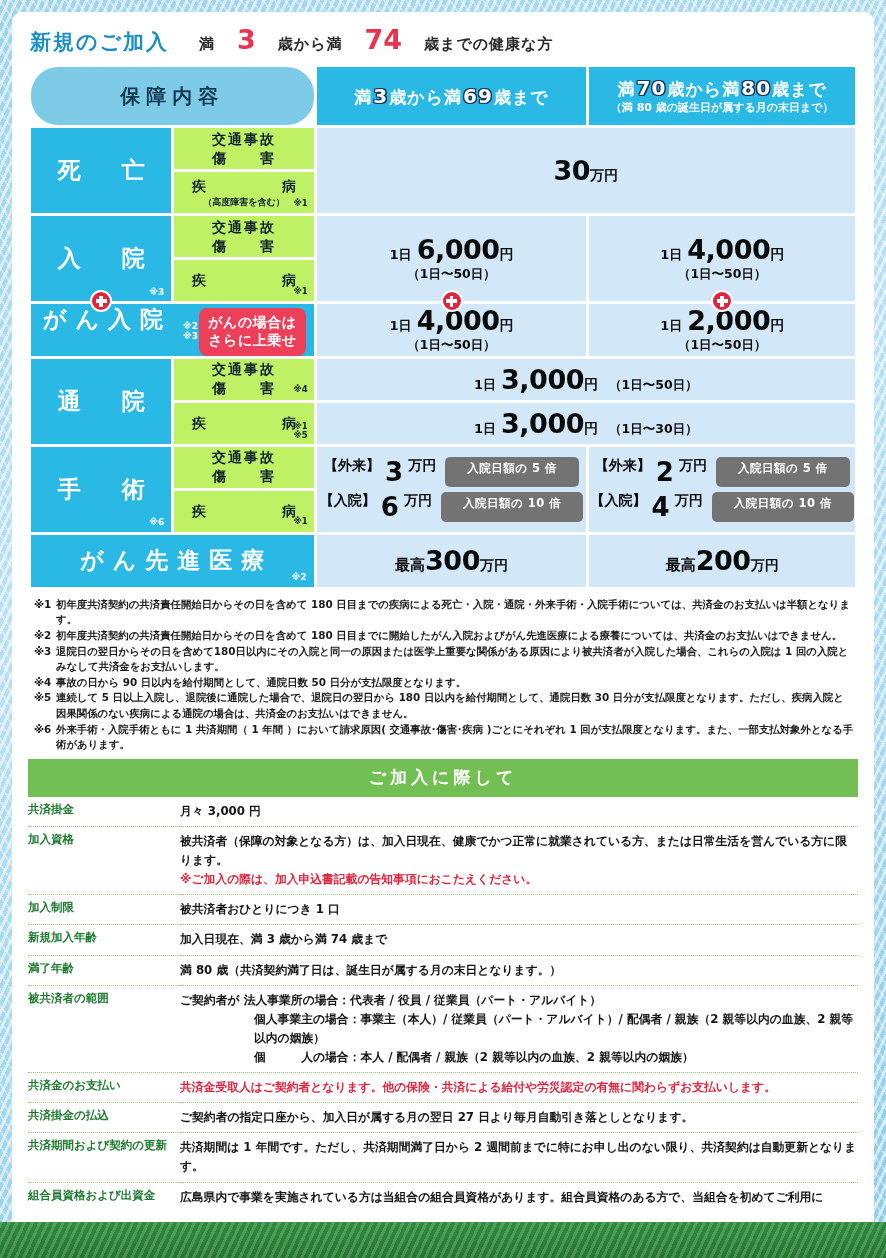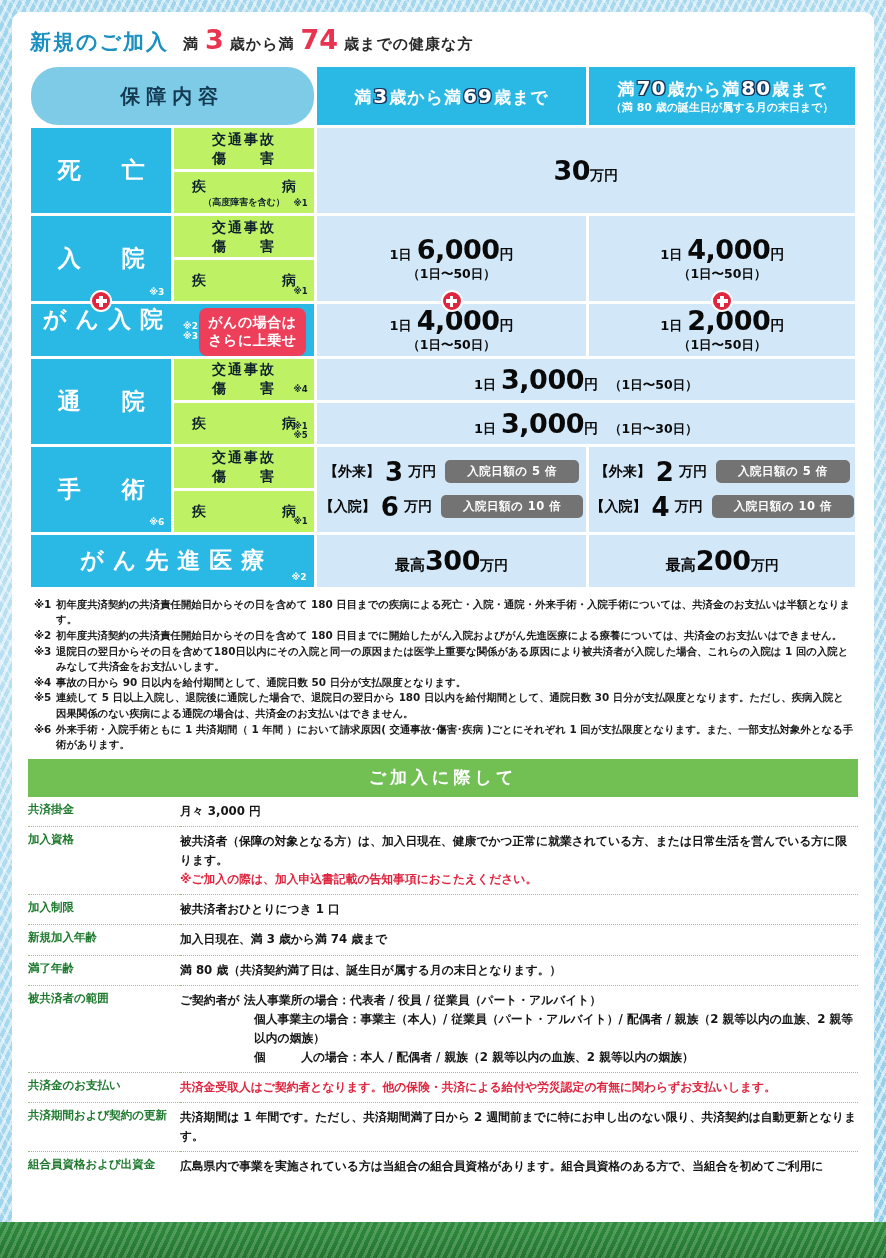--- a/index.html
+++ b/index.html
@@ -28,21 +28,21 @@
   .sheet {
     position: absolute;
     left: 12px; top: 12px; right: 12px; bottom: 26px;
     background: #ffffff;
     border-radius: 10px;
   }
   .inner { padding: 10px 16px 0 16px; }
 
   
   .title-line {
-    display: flex; align-items: baseline; gap: 4px;
+    display: flex; align-items: baseline; gap: 20px;
     padding: 2px 0 8px 2px;
   }
   .t-main { font-size: 21px; font-weight: bold; color: #1a8fc1; letter-spacing: 2px; }
   .t-sub  { font-size: 15px; font-weight: bold; color: #2a2a2a; letter-spacing: 1px; margin-left: 10px;}
   .t-num  { font-size: 27px; font-weight: bold; color: #e8344e; padding: 0 2px; letter-spacing: 0; }
 
   
   .btable { width: 100%; border-collapse: separate; border-spacing: 3px; table-layout: fixed; }
   .btable td { vertical-align: middle; text-align: center; }
 
@@ -104,21 +104,21 @@
   .gan-badge {
     display: inline-block; background: #ee3f5a; color: #fff; font-weight: bold;
     font-size: 14px; line-height: 1.28; padding: 6px 9px; border-radius: 8px;
     letter-spacing: 0.5px;
   }
   .pill {
     display: inline-block; background: #737373; color: #ffffff; font-weight: bold;
     font-size: 11.5px; padding: 4px 22px; border-radius: 5px; letter-spacing: 0.5px;
     vertical-align: middle; margin-left: 7px;
   }
-  .srow { display: flex; align-items: center; justify-content: center; gap: 2px; }
+  .srow { display: flex; justify-content: center; gap: 2px; }
   .srow + .srow { margin-top: 5px; }
   .srow .lab { font-size: 14px; font-weight: bold; letter-spacing: 0; }
   .srow .num { font-size: 26px; font-weight: bold; padding: 0 3px; }
   .srow .man { font-size: 14px; font-weight: bold; }
 
   
   .notes { padding: 7px 4px 4px 6px; }
   .note-row { display: flex; font-size: 10.4px; color: #1b1b1b; line-height: 1.5; font-weight: bold; }
   .note-row .mk { width: 22px; flex: none; }
   .note-row .tx { flex: 1; }
@@ -418,20 +418,26 @@
             <span class="ln indent2">個　　　人の場合：本人 / 配偶者 / 親族（2 親等以内の血族、2 親等以内の姻族）</span>
           </td>
         </tr>
         <tr>
           <td class="jt-k">共済金のお支払い</td>
           <td class="jt-v">
             <span class="ln red">共済金受取人はご契約者となります。他の保険・共済による給付や労災認定の有無に関わらずお支払いします。</span>
           </td>
         </tr>
         <tr>
+          <td class="jt-k">共済掛金の払込</td>
+          <td class="jt-v">
+            <span class="ln">ご契約者の指定口座から、加入日が属する月の翌日 27 日より毎月自動引き落としとなります。</span>
+          </td>
+        </tr>
+        <tr>
           <td class="jt-k">共済期間および契約の更新</td>
           <td class="jt-v">
             <span class="ln">共済期間は 1 年間です。ただし、共済期間満了日から 2 週間前までに特にお申し出のない限り、共済契約は自動更新となります。</span>
           </td>
         </tr>
         <tr>
           <td class="jt-k">組合員資格および出資金</td>
           <td class="jt-v">
             <span class="ln">広島県内で事業を実施されている方は当組合の組合員資格があります。組合員資格のある方で、当組合を初めてご利用に</span>
 

